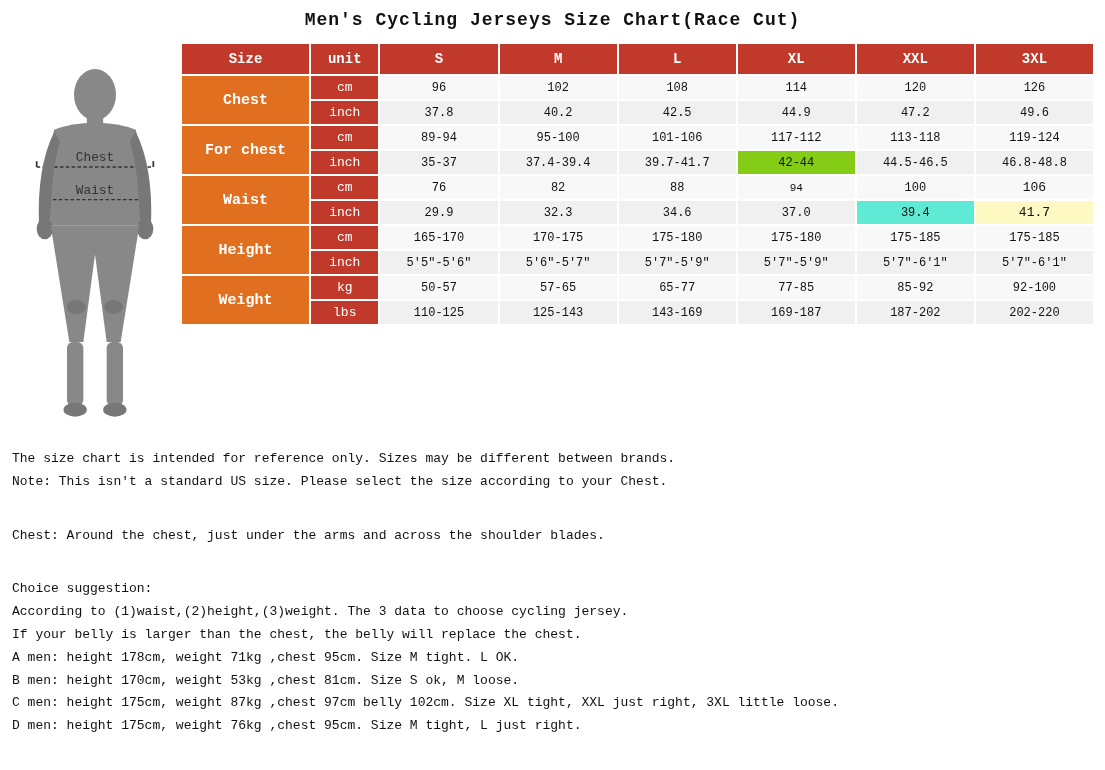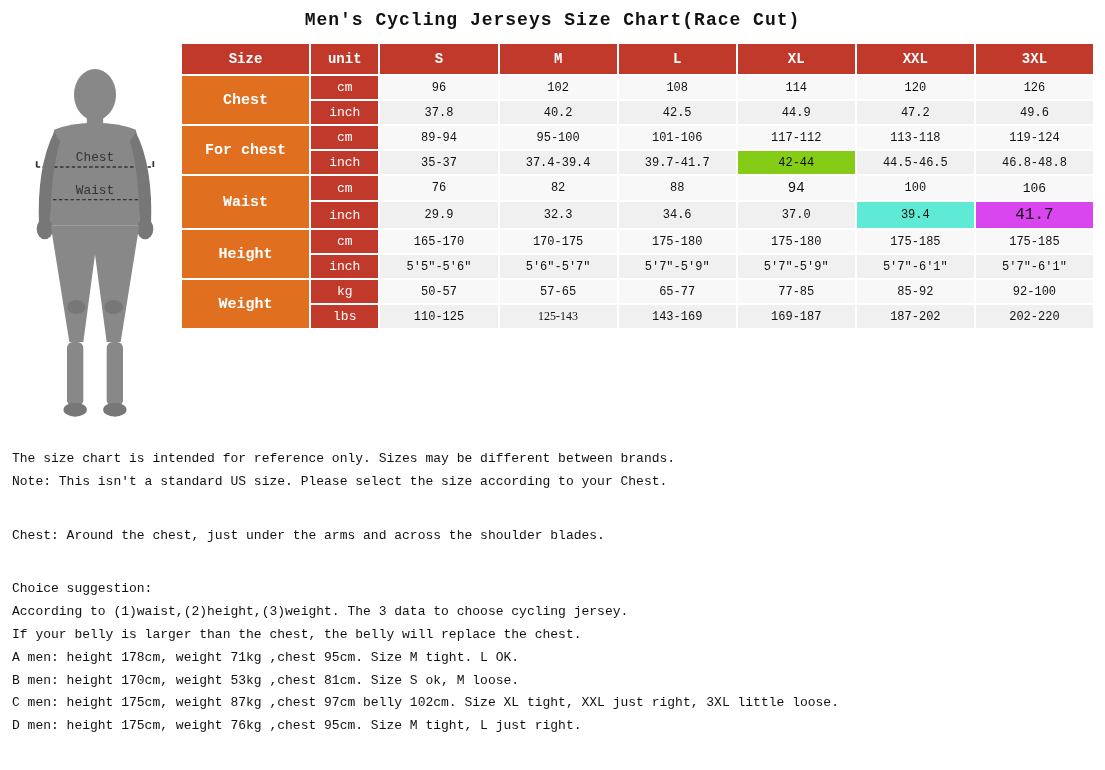--- a/index.html
+++ b/index.html
@@ -188,32 +188,32 @@
             <td style="background-color: #84cc16; font-size: 12px;">42-44</td>
             <td style="background-color: rgb(240, 240, 240); font-size: 12px;">44.5-46.5</td>
             <td style="background-color: rgb(240, 240, 240); font-size: 12px;">46.8-48.8</td>
           </tr>
           <tr>
             <td rowspan="2" class="cat-label" style="font-size: 15px; font-weight: bold;">Waist</td>
             <td class="unit-cell">cm</td>
             <td style="background-color: rgb(248, 248, 248); font-size: 12px; text-align: center;">76</td>
             <td style="background-color: rgb(248, 248, 248); font-size: 12px;">82</td>
             <td style="background-color: rgb(248, 248, 248); font-size: 12px;">88</td>
-            <td style="background-color: rgb(248, 248, 248); font-size: 14px;">94</td>
+            <td style="background-color: rgb(248, 248, 248); font-size: 11px;">94</td>
             <td style="background-color: rgb(248, 248, 248); font-size: 12px;">100</td>
             <td style="background-color: rgb(248, 248, 248); font-size: 13px;">106</td>
           </tr>
           <tr>
             <td class="unit-cell">inch</td>
             <td style="background-color: rgb(240, 240, 240); font-size: 12px;">29.9</td>
             <td style="background-color: rgb(240, 240, 240); font-size: 12px;">32.3</td>
             <td style="background-color: rgb(240, 240, 240); font-size: 12px;">34.6</td>
             <td style="background-color: rgb(240, 240, 240); font-size: 12px; margin-left: 12px;">37.0</td>
             <td style="background-color: #5eead4; font-size: 12px;">39.4</td>
-            <td style="background-color: #d946ef; font-size: 16px;">41.7</td>
+            <td style="background-color: #fef9c3; font-size: 13px;">41.7</td>
           </tr>
           <tr>
             <td rowspan="2" class="cat-label" style="font-size: 15px; font-weight: bold;">Height</td>
             <td class="unit-cell">cm</td>
             <td style="background-color: rgb(248, 248, 248); font-size: 12px;">165-170</td>
             <td style="background-color: rgb(248, 248, 248); font-size: 12px;">170-175</td>
             <td style="background-color: rgb(248, 248, 248); font-size: 12px;">175-180</td>
             <td style="background-color: rgb(248, 248, 248); font-size: 12px;">175-180</td>
             <td style="background-color: rgb(248, 248, 248); font-size: 12px;">175-185</td>
             <td style="background-color: rgb(248, 248, 248); font-size: 12px;">175-185</td>
@@ -233,21 +233,21 @@
             <td style="background-color: rgb(248, 248, 248); font-size: 12px;">50-57</td>
             <td style="background-color: rgb(248, 248, 248); font-size: 12px;">57-65</td>
             <td style="background-color: rgb(248, 248, 248); font-size: 12px;">65-77</td>
             <td style="background-color: rgb(248, 248, 248); font-size: 12px;">77-85</td>
             <td style="background-color: rgb(248, 248, 248); font-size: 12px;">85-92</td>
             <td style="background-color: rgb(248, 248, 248); font-size: 12px;">92-100</td>
           </tr>
           <tr>
             <td class="unit-cell">lbs</td>
             <td style="background-color: rgb(240, 240, 240); font-size: 12px;">110-125</td>
-            <td style="background-color: rgb(240, 240, 240); font-size: 12px; font-family: Liberation Serif, serif;">125-143</td>
+            <td style="background-color: rgb(240, 240, 240); font-size: 12px;">125-143</td>
             <td style="background-color: rgb(240, 240, 240); font-size: 12px;">143-169</td>
             <td style="background-color: rgb(240, 240, 240); font-size: 12px;">169-187</td>
             <td style="background-color: rgb(240, 240, 240); font-size: 12px;">187-202</td>
             <td style="background-color: rgb(240, 240, 240); font-size: 12px;">202-220</td>
           </tr>
         </tbody>
     </table>
   </div>
 </div>
 

